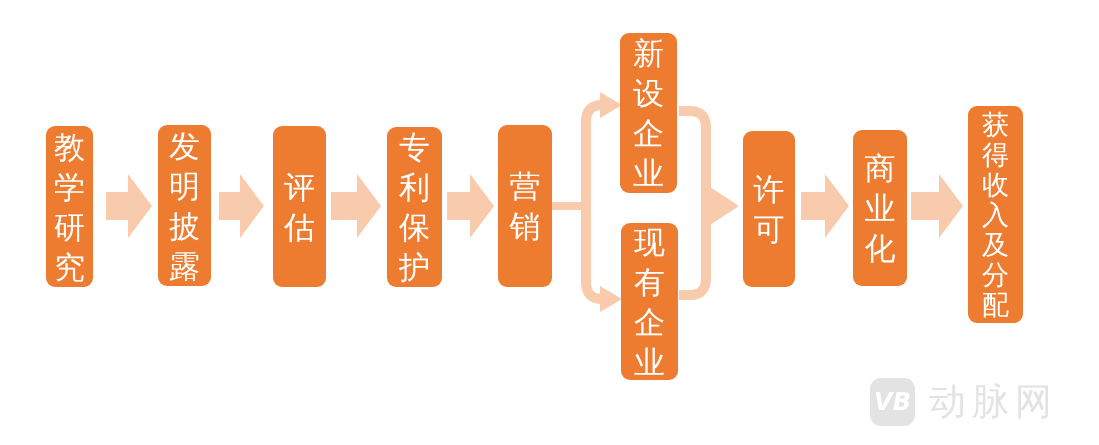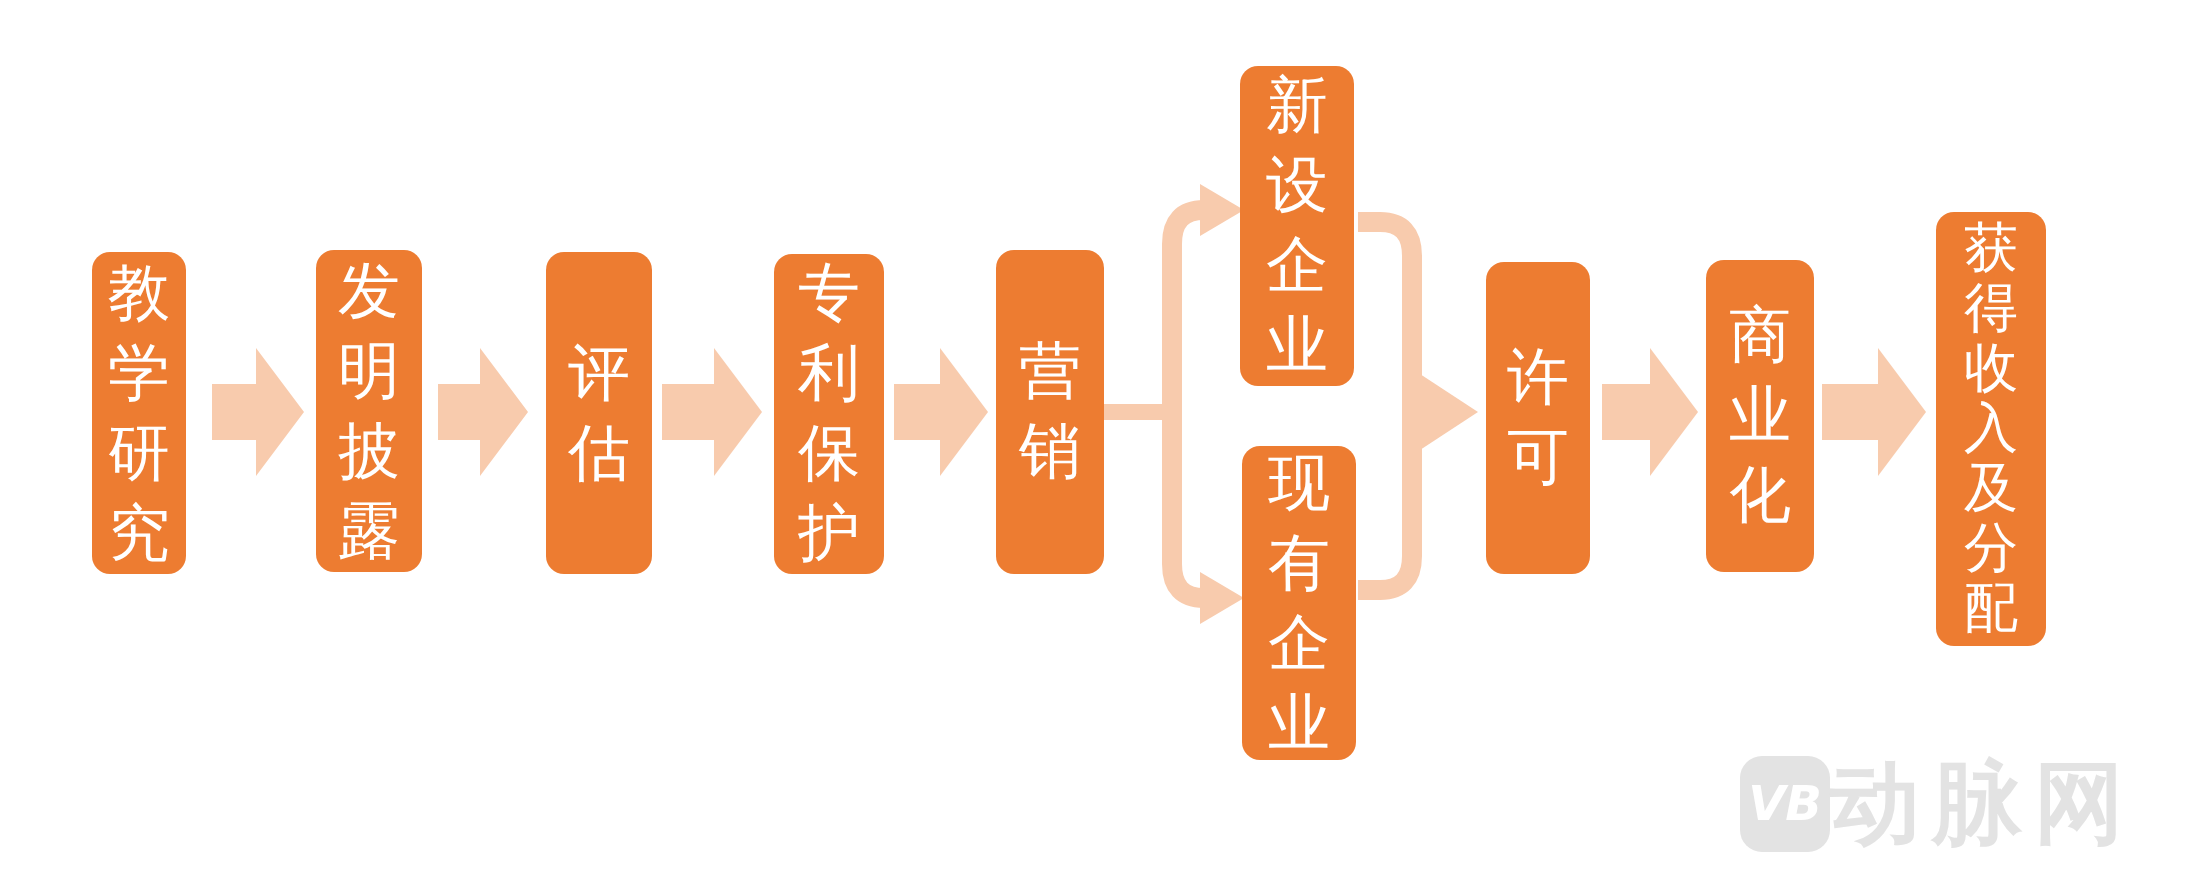--- a/index.html
+++ b/index.html
@@ -28,31 +28,31 @@
     font-size:31px;
     line-height:40px;
     font-weight:300;
   }
   .node.small .vlabel{
     font-size:27px;
     line-height:30px;
   }
   .watermark{
     position:absolute;left:870px;top:378px;
-    display:flex;
+    display:flex;gap:14px;
   }
   .wm-logo{
     width:45px;height:48px;border-radius:11px;
     background:var(--watermark,#e3e3e3);
     color:#fff;
     display:flex;align-items:center;justify-content:center;
     font-size:24px;font-weight:bold;font-style:italic;
   }
   .wm-text{
-    font-size:45px;font-weight:700;
+    font-size:37px;font-weight:400;
     color:var(--watermark,#e3e3e3);
     letter-spacing:6px;
     line-height:48px;
   }
 </style>
 </head>
 <body>
 
 <div class="canvas">
 

